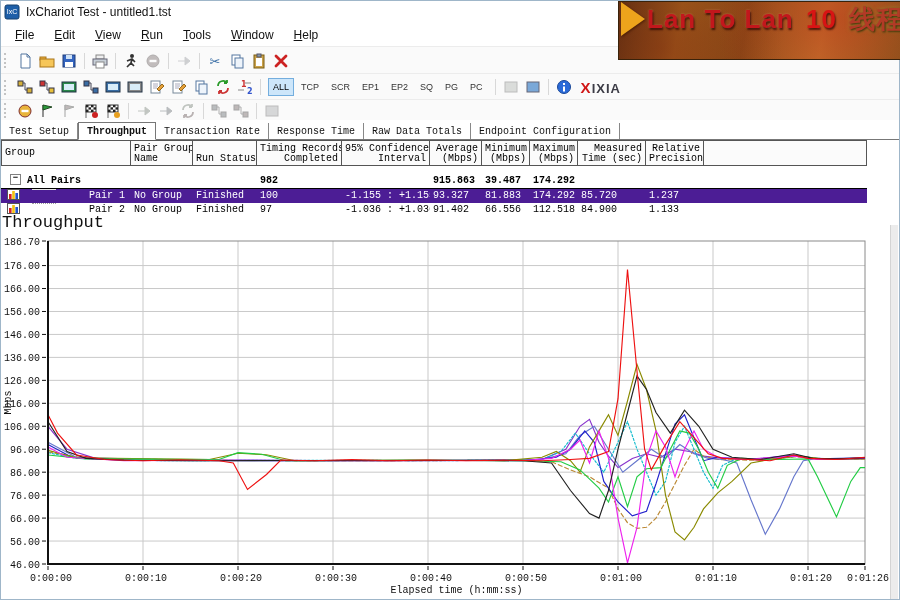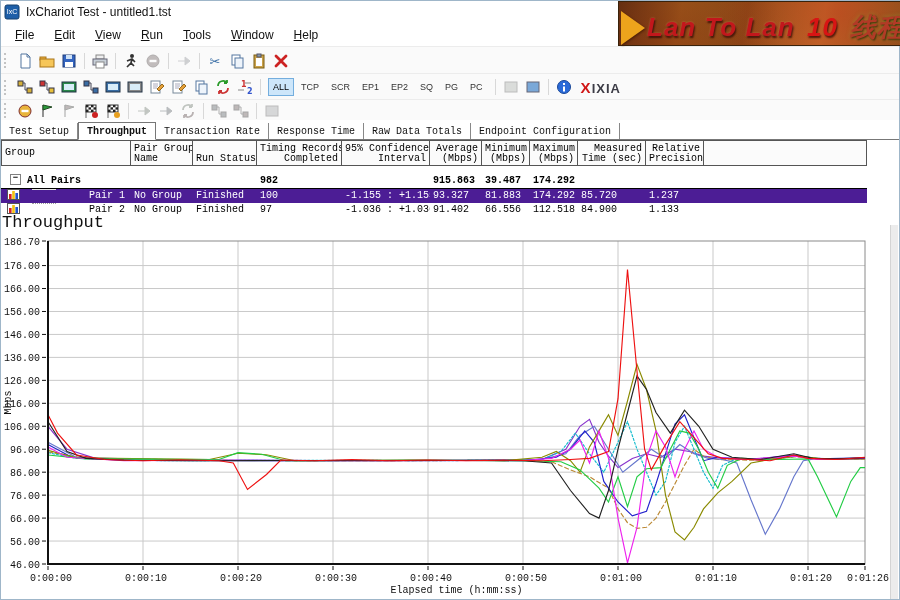--- a/index.html
+++ b/index.html
@@ -28,26 +28,26 @@
   .tbi svg text{font-family:"DejaVu Sans",sans-serif;}
   .sep{width:1px;height:16px;background:#d8d8d8;margin:0 4px;}
   .filters{display:flex;align-items:center;margin:13px 2px;}
   .filter-btn{font-family:"Liberation Sans",sans-serif;font-size:9px;color:#333;padding:3px 4px;margin:0 1px;border:1px solid transparent;cursor:default;}
   .filter-btn.active{background:#cde6fa;border:1px solid #74aede;color:#000;}
   .brand{display:flex;align-items:baseline;margin-left:6px;font-weight:bold;}
   .brand .bx{color:#d01818;font-size:15px;margin-right:1px;}
   .brand .bn{color:#3c3c46;font-size:13px;letter-spacing:1px;}
 
   
-  .banner{position:absolute;top:0;left:617px;width:283px;height:45px;z-index:60;
+  .banner{position:absolute;top:0;left:617px;width:283px;height:59px;z-index:60;
     background:
       radial-gradient(circle at 78% 25%, rgba(190,40,20,.50), rgba(0,0,0,0) 55%),
       radial-gradient(circle at 15% 80%, rgba(120,30,10,.45), rgba(0,0,0,0) 50%),
       linear-gradient(100deg,#5f3414 0%,#a5641f 22%,#8a4c18 45%,#c07c30 72%,#8a5a1e 100%);
-    border:1px solid #3a220a;box-sizing:border-box;display:flex;align-items:flex-end;font-style:italic;}
+    border:1px solid #3a220a;box-sizing:border-box;display:flex;align-items:flex-start;}
   .banner-arrow{width:0;height:0;border-top:17px solid transparent;border-bottom:17px solid transparent;
     border-left:24px solid #eda41c;filter:drop-shadow(1px 1px 1px rgba(60,20,0,.7));margin-left:2px;}
   .banner-text{font-size:26px;font-weight:bold;white-space:nowrap;margin-left:2px;letter-spacing:1px;}
   .bt-main{color:#c2171c;text-shadow:1px 2px 2px rgba(40,0,0,.75),0 0 2px rgba(255,180,140,.4);}
   .bt-num{color:#d81414;margin:0 4px;text-shadow:1px 2px 2px rgba(40,0,0,.75);}
   .bt-cn{color:#b23a26;text-shadow:1px 1px 2px rgba(30,40,0,.8),0 0 4px rgba(140,170,60,.55);}
 
   
   .tabs{position:absolute;top:119px;left:0;right:0;height:19px;display:flex;align-items:flex-end;
         font-family:"Liberation Mono",monospace;font-size:10px;border-bottom:1px solid #777;background:#fff;}

